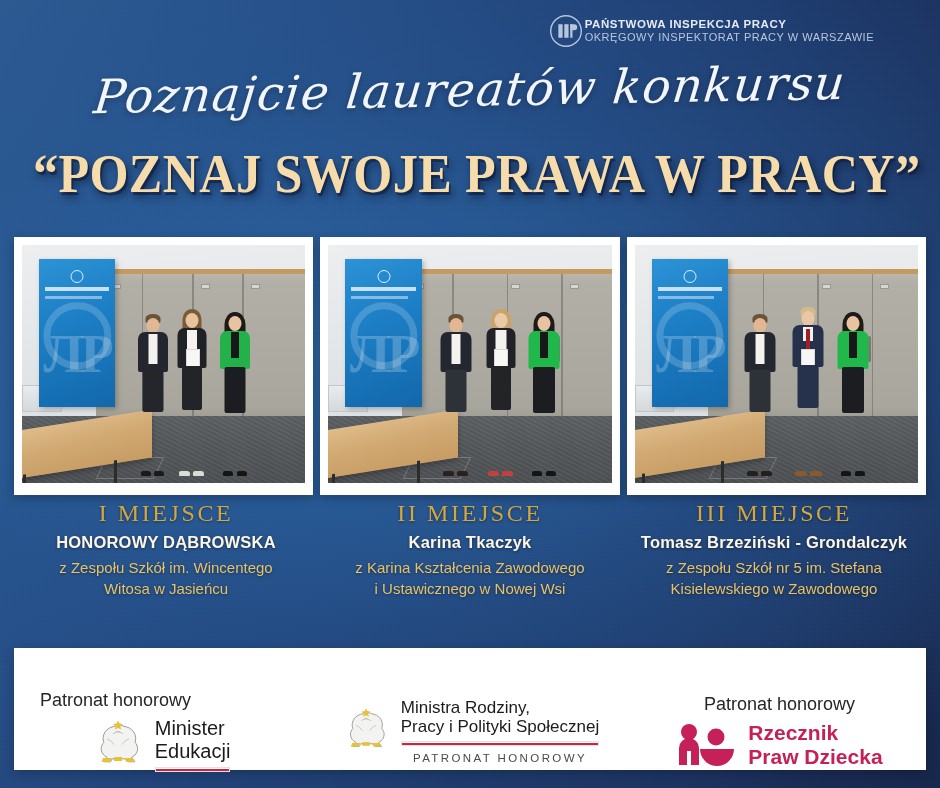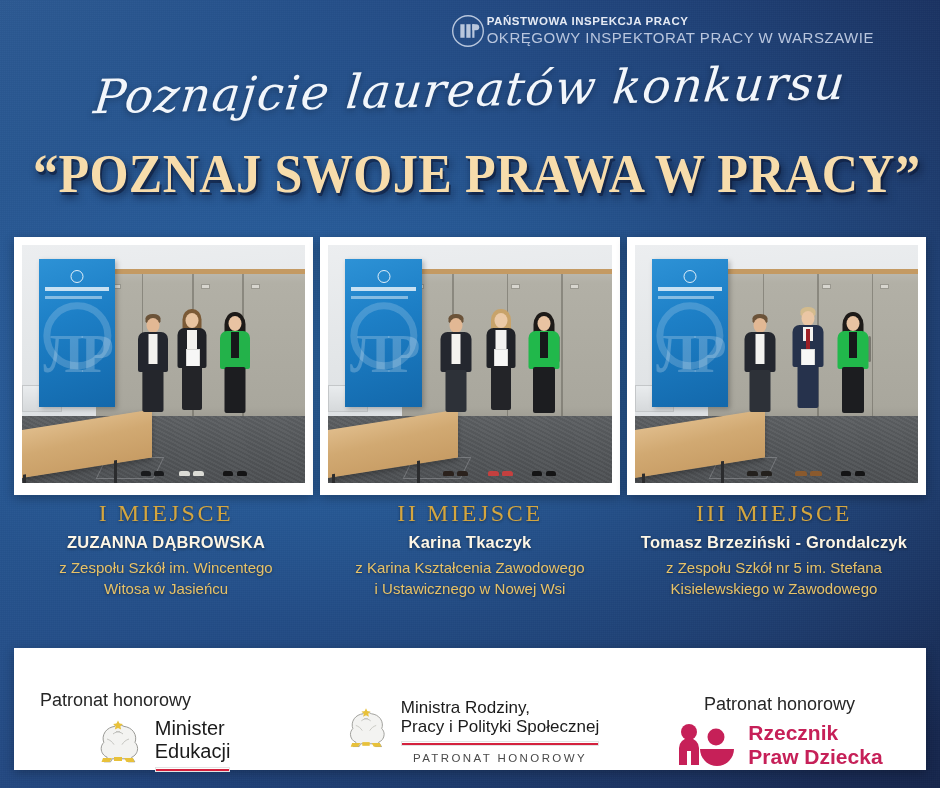--- a/index.html
+++ b/index.html
@@ -40,21 +40,21 @@
     display: flex; align-items: center; gap: 2px;
     z-index: 5;
   }
   .brand-mark { width: 34px; height: 34px; flex: 0 0 34px; opacity: .88; }
   .brand-text { line-height: 1.18; }
   .brand-line1 {
     font-size: 11.5px; font-weight: bold; letter-spacing: .55px;
     color: #e5eaf4;
   }
   .brand-line2 {
-    font-size: 15px; letter-spacing: .52px;
+    font-size: 11px; letter-spacing: .52px;
     color: #b9c6de;
   }
 
   
   .script-title {
     position: absolute;
     top: 62px; left: 0; width: 100%;
     text-align: center;
     font-family: "DejaVu Serif", serif;
     font-style: italic;
@@ -537,21 +537,21 @@
             <div class="p-shoe" style="left:25px;width:10px;background:#141415;"></div>
           </div>
         </div>
       </div>
     </div>
   </div>
 
   <div class="winners">
     <div class="winner">
       <div class="place">I MIEJSCE</div>
-      <div class="wname">ZUZANNA DĄBROWSKA</div>
+      <div class="wname">HONOROWY DĄBROWSKA</div>
       <div class="wschool">z Zespołu Szkół im. Wincentego</div>
       <div class="wschool">Witosa w Jasieńcu</div>
     </div>
     <div class="winner">
       <div class="place">II MIEJSCE</div>
       <div class="wname">Karina Tkaczyk</div>
       <div class="wschool">z Karina Kształcenia Zawodowego</div>
       <div class="wschool">i Ustawicznego w Nowej Wsi</div>
     </div>
     <div class="winner">

